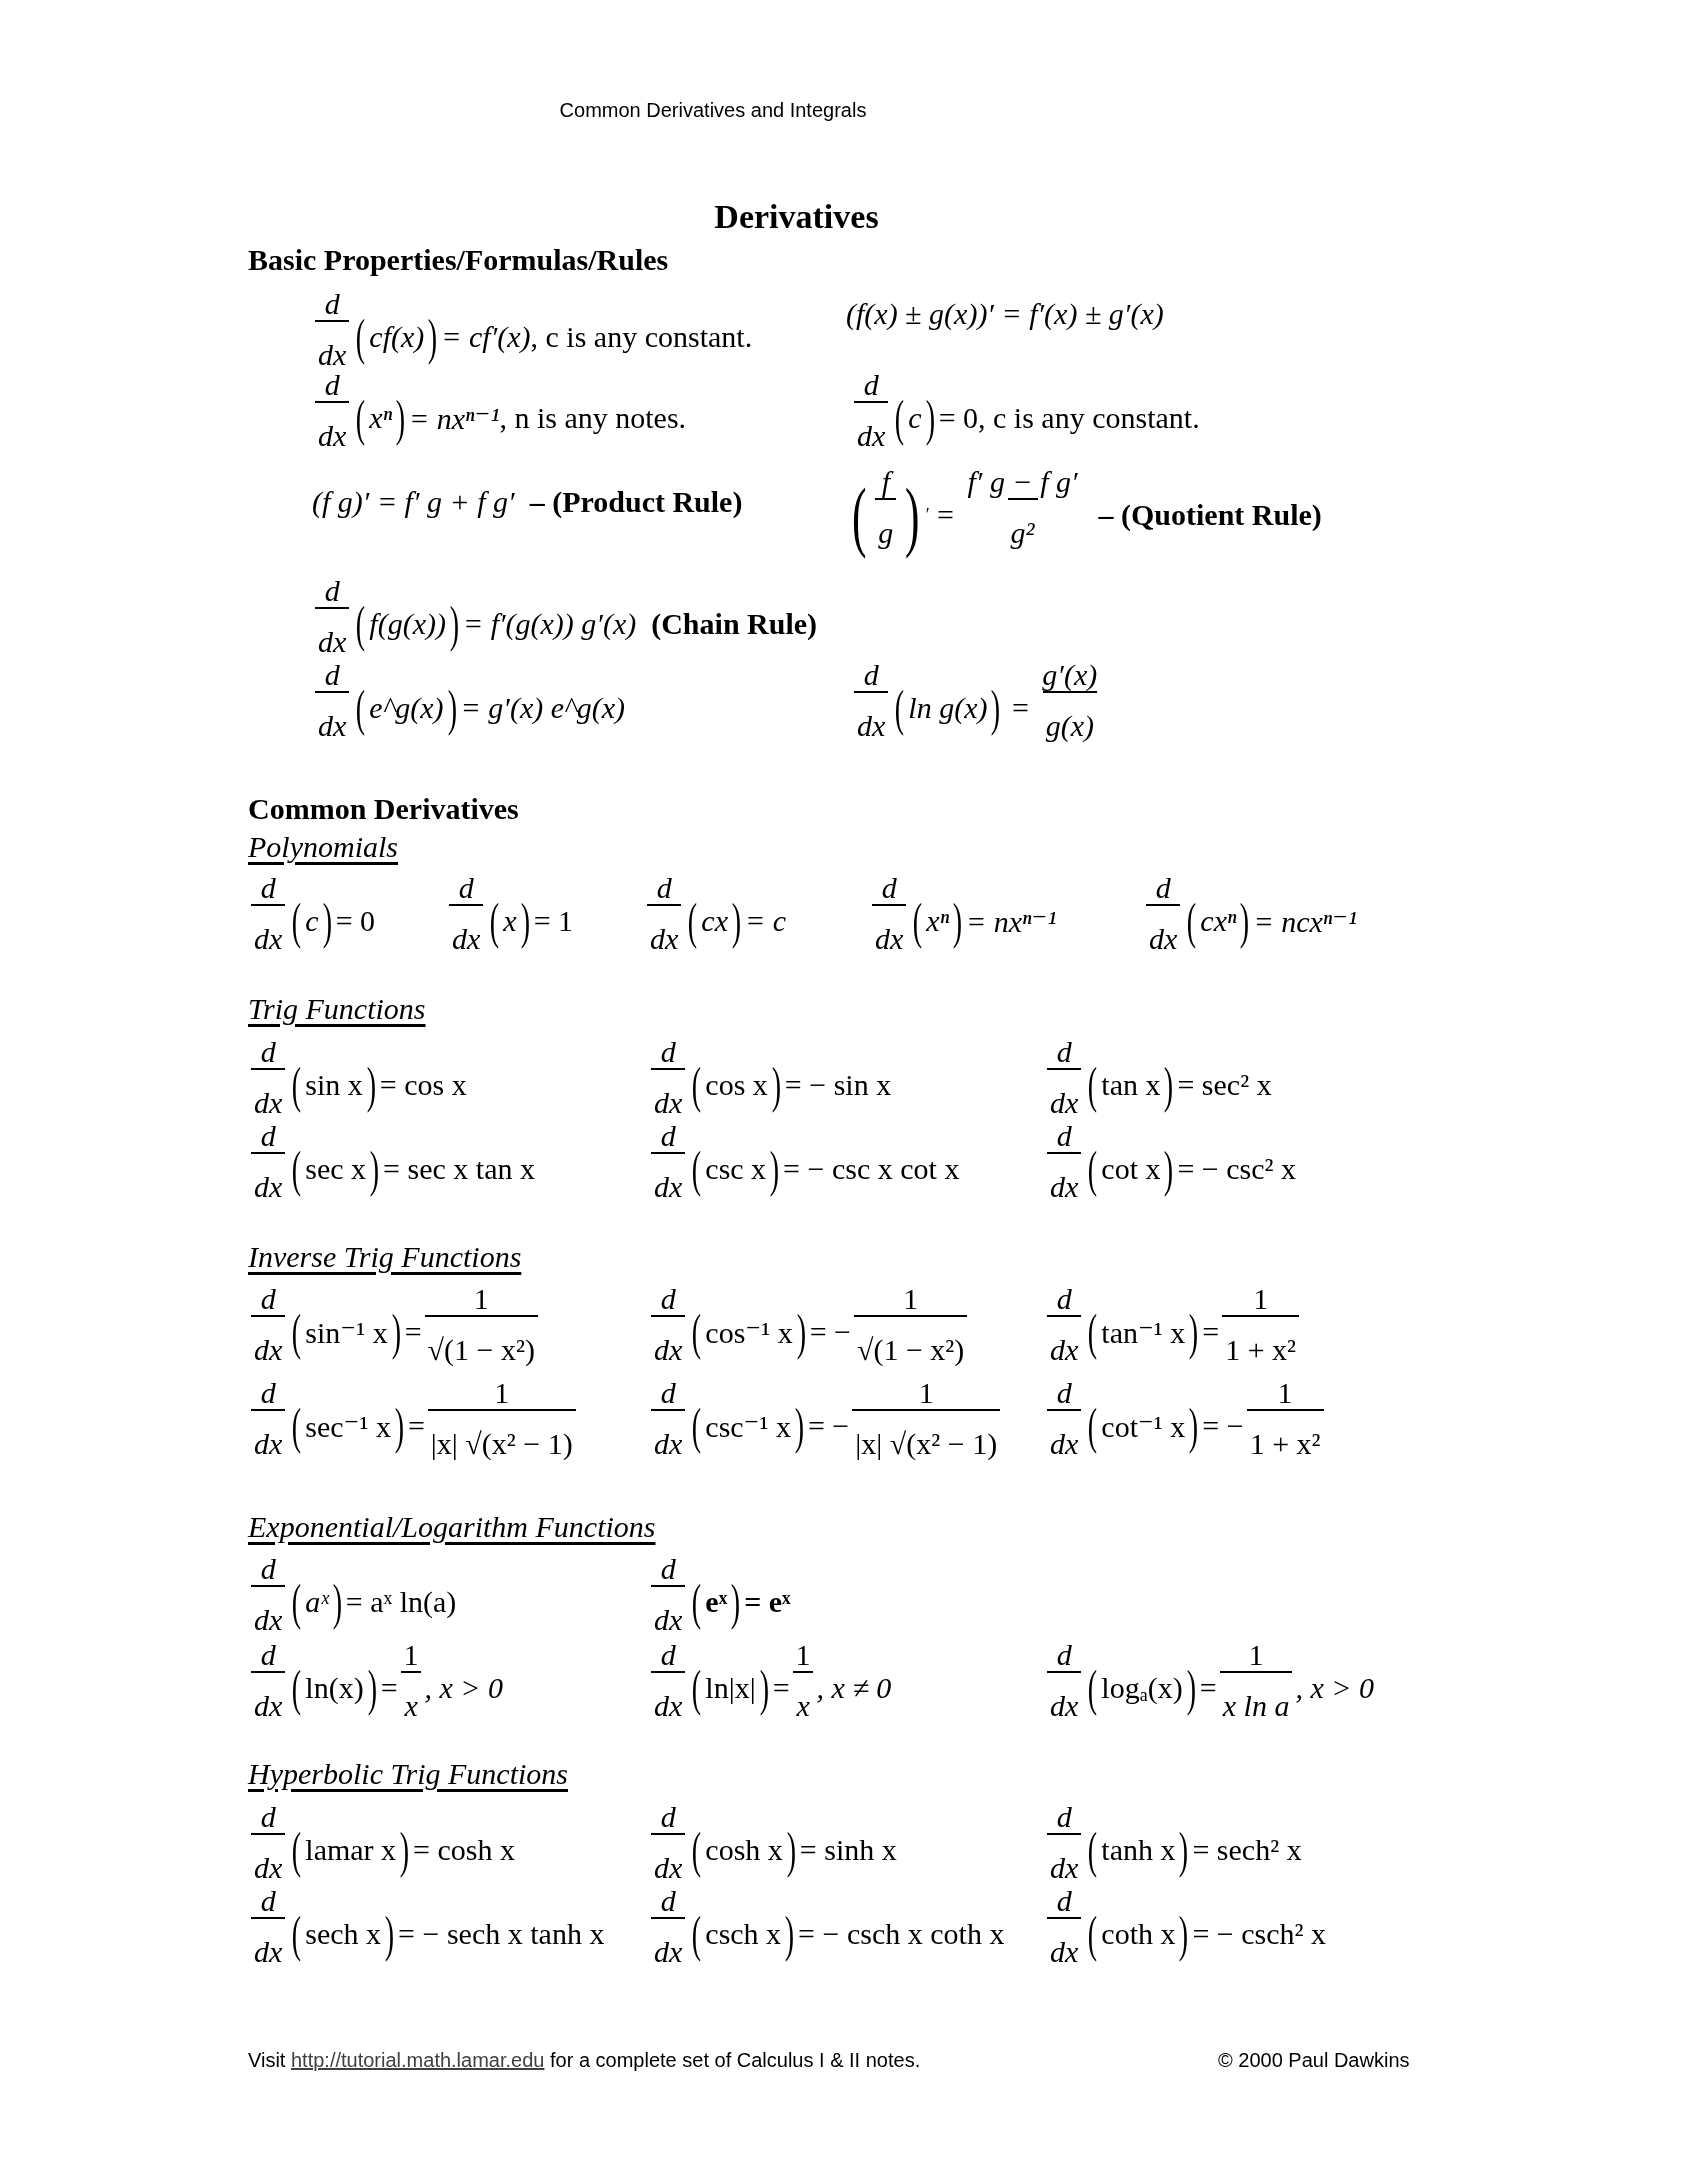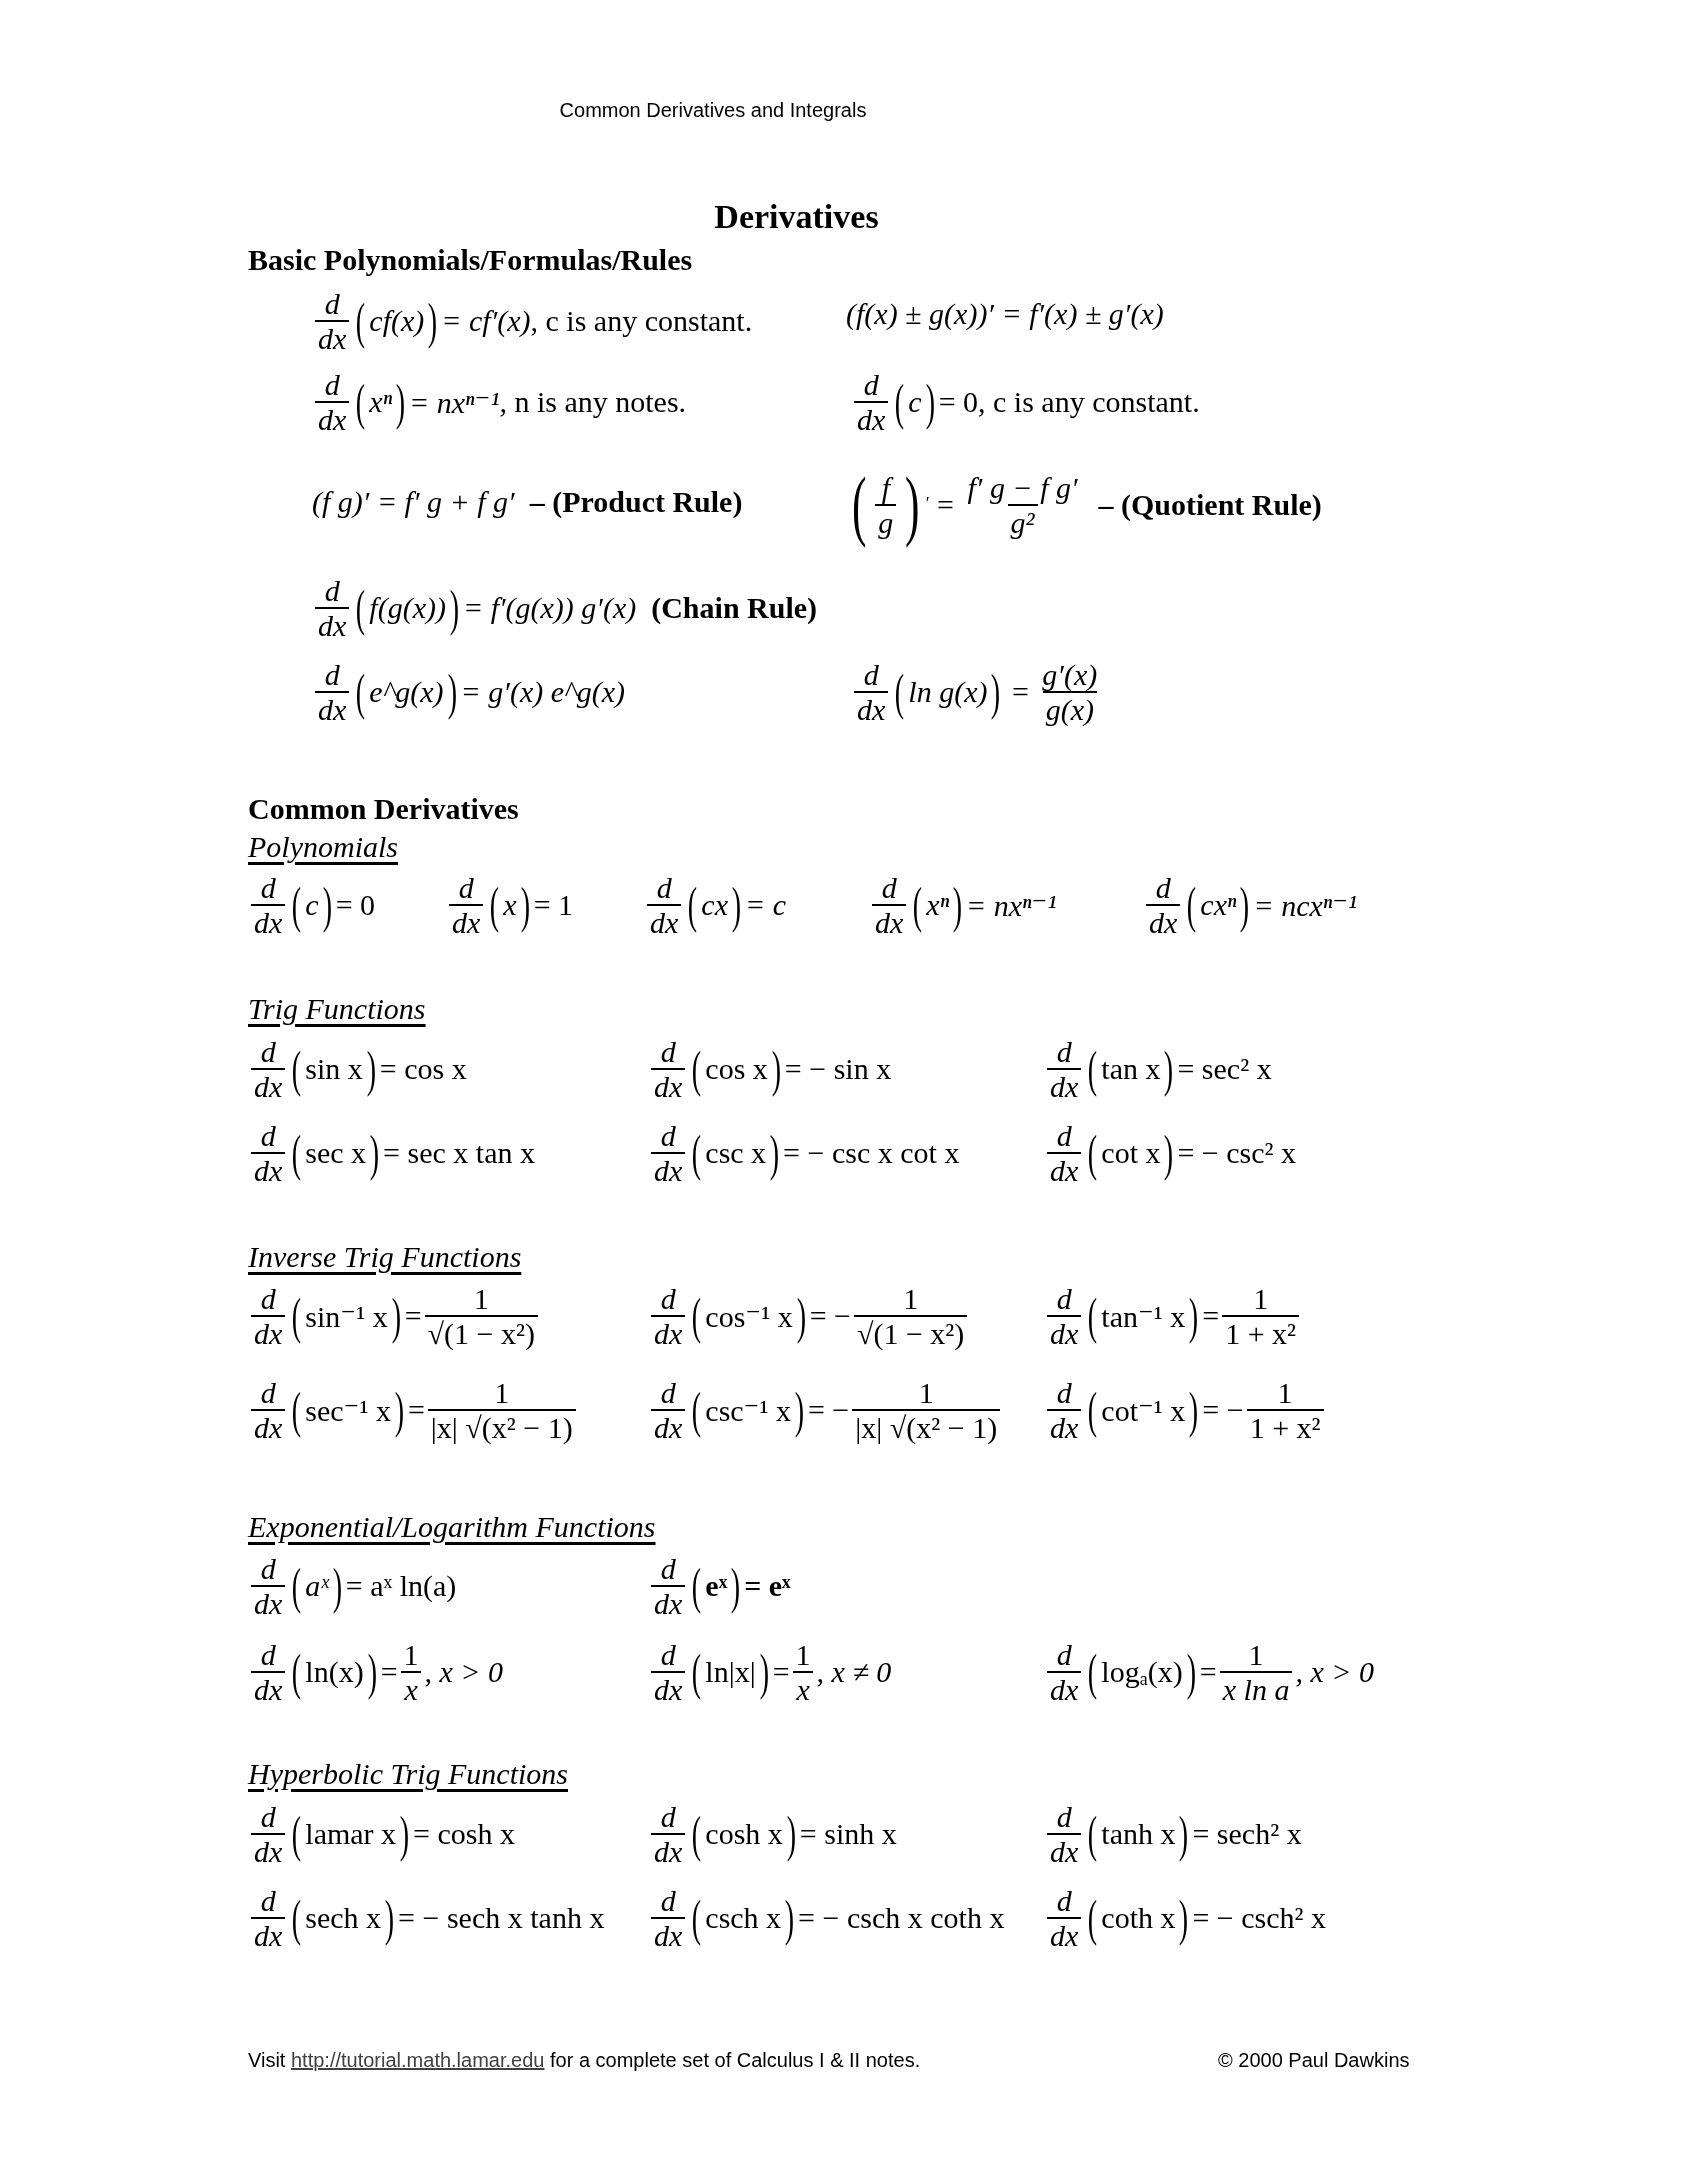--- a/index.html
+++ b/index.html
@@ -9,38 +9,38 @@
        font-family:"Liberation Sans","DejaVu Sans",sans-serif;font-size:20px;}
   .title{position:absolute;top:198px;left:0;width:1593px;text-align:center;
        font-weight:bold;font-size:34px;}
   .h2{position:absolute;left:248px;font-weight:bold;font-size:30px;}
   .h3{position:absolute;left:248px;font-style:italic;font-size:30px;text-decoration:underline;
       text-decoration-thickness:3px;text-underline-offset:5px;}
   .eq{position:absolute;display:flex;align-items:center;font-size:30px;white-space:nowrap;}
   .frac{display:inline-flex;flex-direction:column;align-items:center;vertical-align:middle;
         margin:0 3px;line-height:1.1;}
   .frac .num{padding:0 3px;}
-  .frac .den{padding:0 3px;border-top:2px solid #000;}
+  .frac .den{padding:16px 3px;border-top:2px solid #000;}
   .ddx .num,.ddx .den{font-style:italic;}
   .paren{font-size:51px;font-weight:100;transform:scaleX(0.55);display:inline-block;line-height:1;}
   i{font-style:italic;}
   sup{font-size:0.6em;}
   .bold{font-weight:bold;}
   .footer{position:absolute;top:2049px;left:248px;width:1188px;
           font-family:"Liberation Sans","DejaVu Sans",sans-serif;font-size:20px;}
   .footer a{color:#404040;text-decoration:underline;}
   .footer .copy{position:absolute;left:970px;top:0;}
 </style>
 </head>
 <body>
 
 <div class="hdr">Common Derivatives and Integrals</div>
 <div class="title">Derivatives</div>
 
-<div class="h2" style="top:243px">Basic Polynomials/Formulas/Rules</div>
+<div class="h2" style="top:243px">Basic Properties/Formulas/Rules</div>
 
 <div class="eq" style="top:287px;left:312px">
   <span class="frac ddx">
       <span class="num">d</span>
       <span class="den">dx</span>
     </span>
   <span class="paren">(</span>
     <i>cf(x)</i>
     <span class="paren">)</span>
   <i>= cf′(x)</i>

